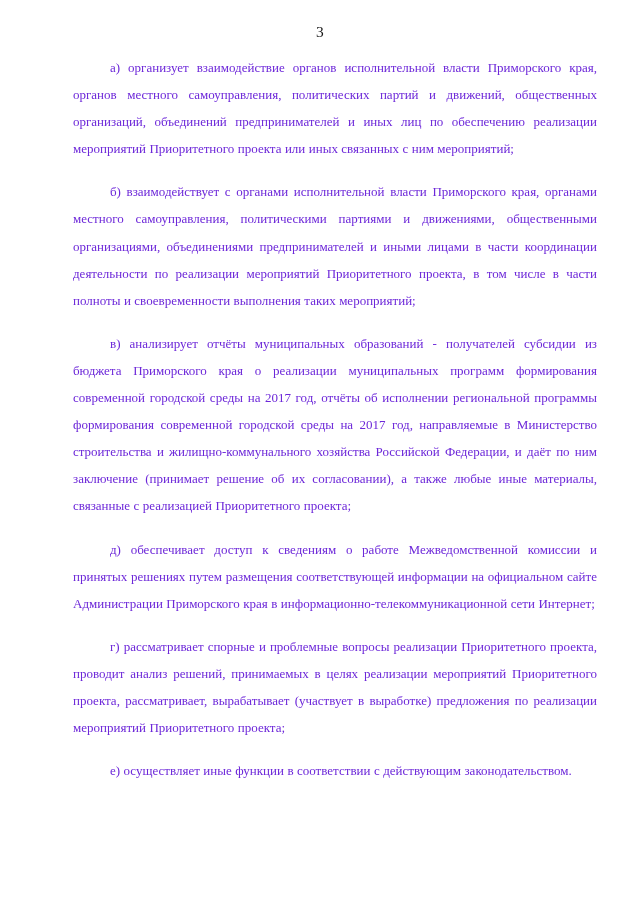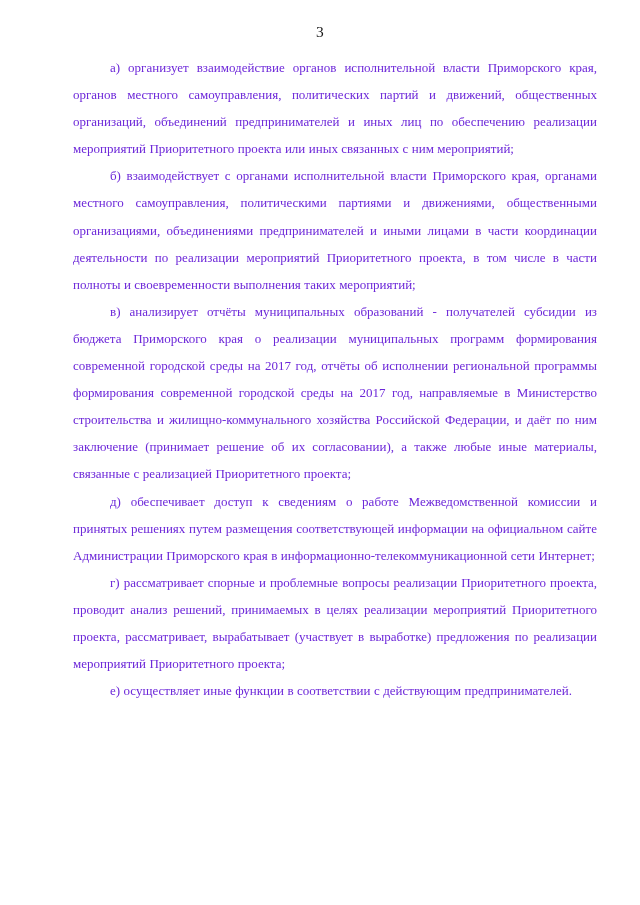--- a/index.html
+++ b/index.html
@@ -46,21 +46,21 @@
     text-align: justify;
     text-justify: inter-word;
     text-indent: 37px;
     font-size: 13px;
     line-height: 27.1px;
     color: #6d28d9;
     word-spacing: 0.2px;
     hyphens: none;
   }
   .para + .para {
-    margin-top: 0;
+    margin-top: 16px;
   }
   
   .para:last-child {
     margin-bottom: 0;
   }
 </style>
 </head>
 <body>
 
 <div class="page">
@@ -72,17 +72,17 @@
     <p class="para">а)   организует   взаимодействие   органов   исполнительной   власти Приморского края, органов местного самоуправления, политических партий и движений, общественных организаций, объединений предпринимателей и иных лиц по обеспечению реализации мероприятий Приоритетного проекта или иных связанных с ним мероприятий;</p>
 
     <p class="para">б) взаимодействует с органами исполнительной власти Приморского края, органами местного самоуправления, политическими партиями и движениями, общественными организациями, объединениями предпринимателей и иными лицами в части координации деятельности по реализации мероприятий Приоритетного проекта, в том числе в части полноты и своевременности выполнения таких мероприятий;</p>
 
     <p class="para">в) анализирует отчёты муниципальных образований - получателей субсидии из бюджета Приморского края о реализации муниципальных программ формирования современной городской среды на 2017 год, отчёты об исполнении региональной программы формирования современной городской среды на 2017 год, направляемые в Министерство строительства и жилищно-коммунального хозяйства Российской Федерации, и даёт по ним заключение (принимает решение об их согласовании), а также любые иные материалы, связанные с реализацией Приоритетного проекта;</p>
 
     <p class="para">д) обеспечивает доступ к сведениям о работе Межведомственной комиссии и принятых решениях путем размещения соответствующей информации на официальном сайте Администрации Приморского края в информационно-телекоммуникационной сети Интернет;</p>
 
     <p class="para">г) рассматривает спорные и проблемные вопросы реализации Приоритетного проекта, проводит анализ решений, принимаемых в целях реализации мероприятий Приоритетного проекта, рассматривает, вырабатывает (участвует в выработке) предложения по реализации мероприятий Приоритетного проекта;</p>
 
-    <p class="para">е) осуществляет иные функции в соответствии с действующим предпринимателей.</p>
+    <p class="para">е) осуществляет иные функции в соответствии с действующим законодательством.</p>
 
   </div>
 
 </div>
 
 </body></html>

